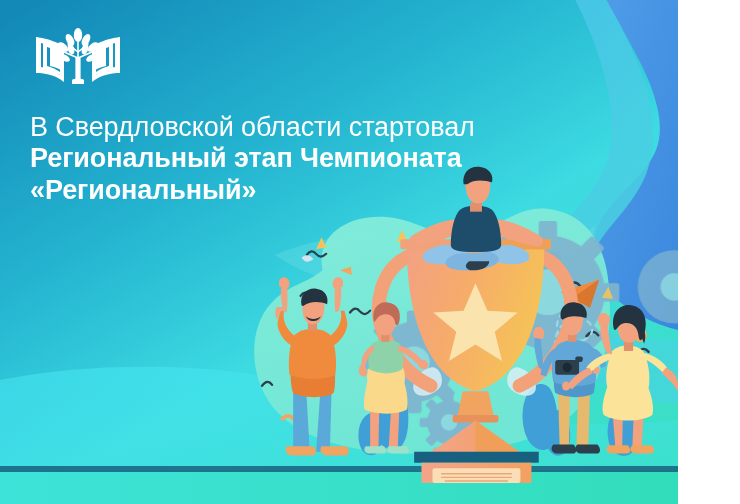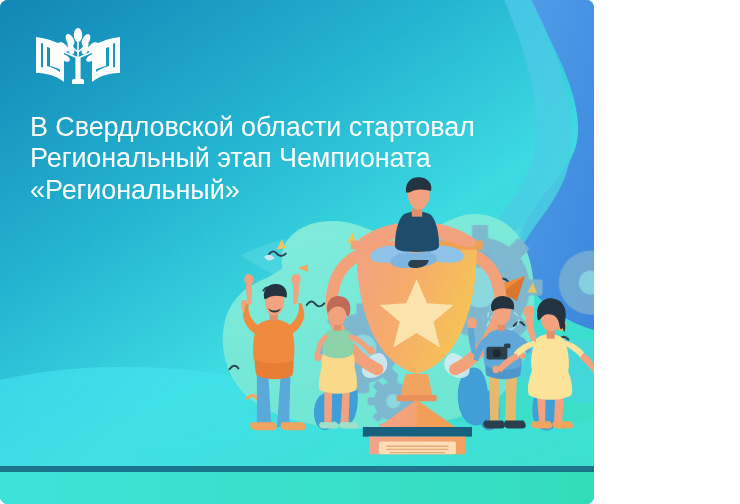--- a/index.html
+++ b/index.html
@@ -5,25 +5,24 @@
   html, body {
     margin: 0;
     padding: 0;
     background: #ffffff;
   }
   body {
     font-family: "Liberation Sans", sans-serif;
   }
   .banner {
     position: relative;
-    width: 594px;
+    width: 678px;
     height: 504px;
     overflow: hidden;
     background: #1389b8;
-    border-radius: 8px;
   }
   .layer {
     position: absolute;
     inset: 0;
     width: 100%;
     height: 100%;
     display: block;
   }
   .brand {
     position: absolute;
@@ -42,21 +41,21 @@
     color: #ffffff;
     line-height: 1.16;
     letter-spacing: -0.1px;
   }
   .headline .ln {
     display: block;
     font-size: 27px;
     white-space: nowrap;
   }
   .headline .ln.w-regular { font-weight: 400; }
-  .headline .ln.w-bold { font-weight: 400; }
+  .headline .ln.w-bold { font-weight: 700; }
 </style>
 </head>
 <body>
 
 <div class="banner">
 
   <svg class="layer" viewBox="0 0 740 504" preserveAspectRatio="none" xmlns="http://www.w3.org/2000/svg">
     <defs>
       <linearGradient id="gMain" x1="0.06" y1="0" x2="0.85" y2="1">
         <stop offset="0" stop-color="#1389b8"></stop>

